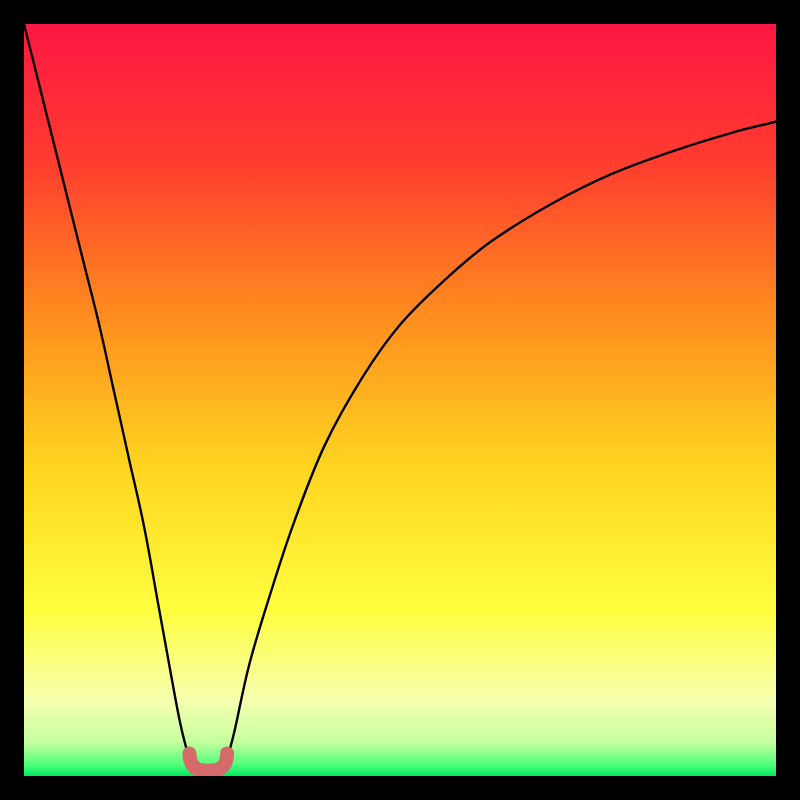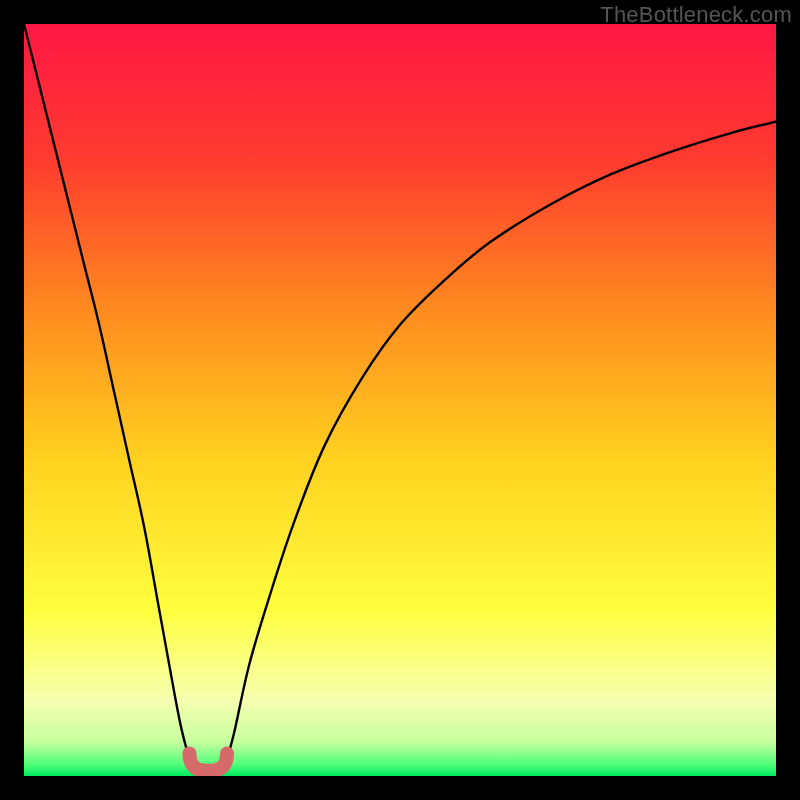--- a/index.html
+++ b/index.html
@@ -31,21 +31,20 @@
   svg {
     position: absolute;
     left: 24px;
     top: 24px;
   }
 </style>
 </head>
 <body>
 
 <div class="outer">
-  <div class="watermark">TheBottleneck.com</div>
   <svg id="plot-svg" xmlns="http://www.w3.org/2000/svg" width="752" height="752" viewBox="0 0 752 752">
     <defs>
       <linearGradient id="bg-grad" x1="0" y1="0" x2="0" y2="1">
           <stop offset="0%" stop-color="#ff1744"></stop>
           <stop offset="18%" stop-color="#ff3b2f"></stop>
           <stop offset="38%" stop-color="#ff8a1f"></stop>
           <stop offset="57.99999999999999%" stop-color="#ffd21f"></stop>
           <stop offset="78%" stop-color="#ffff3f"></stop>
           <stop offset="90%" stop-color="#f6ffb0"></stop>
           <stop offset="95.5%" stop-color="#c6ff9e"></stop>

